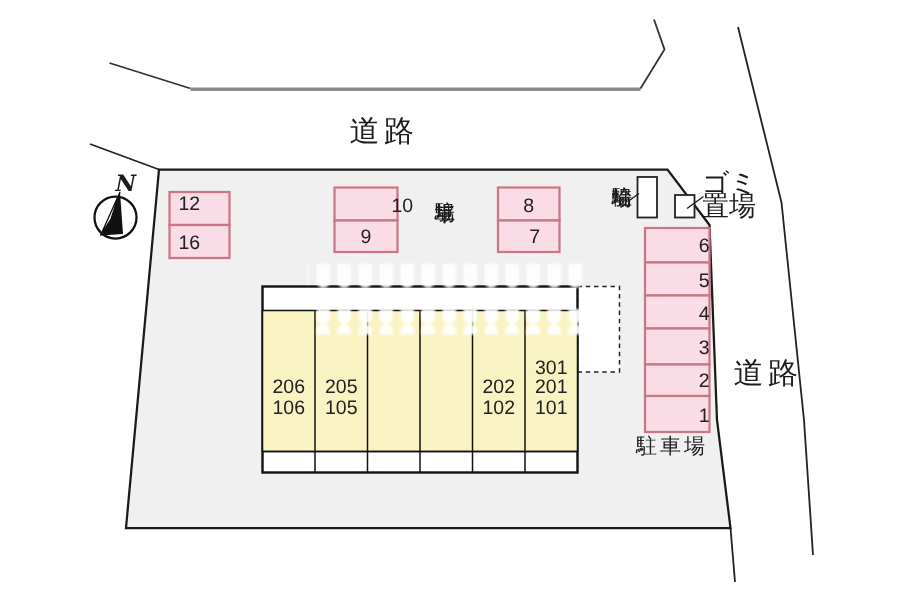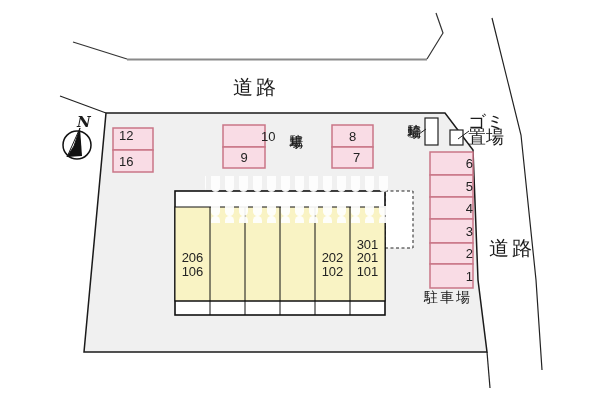--- a/index.html
+++ b/index.html
@@ -123,20 +123,24 @@
   <div class="numbox ar" style="left:430px;top:175px;width:43px;height:22px;">5</div>
   <div class="numbox ar" style="left:430px;top:197px;width:43px;height:22px;">4</div>
   <div class="numbox ar" style="left:430px;top:219px;width:43px;height:24px;">3</div>
   <div class="numbox ar" style="left:430px;top:243px;width:43px;height:21px;">2</div>
   <div class="numbox ar" style="left:430px;top:264px;width:43px;height:24px;">1</div>
 
   <div class="unit" style="left:175px;">
     <div>206</div>
     <div>106</div>
   </div>
+  <div class="unit" style="left:210px;">
+    <div>205</div>
+    <div>105</div>
+  </div>
   <div class="unit" style="left:315px;">
     <div>202</div>
     <div>102</div>
   </div>
   <div class="unit" style="left:350px;">
     <div>301</div>
     <div>201</div>
     <div>101</div>
   </div>
 

